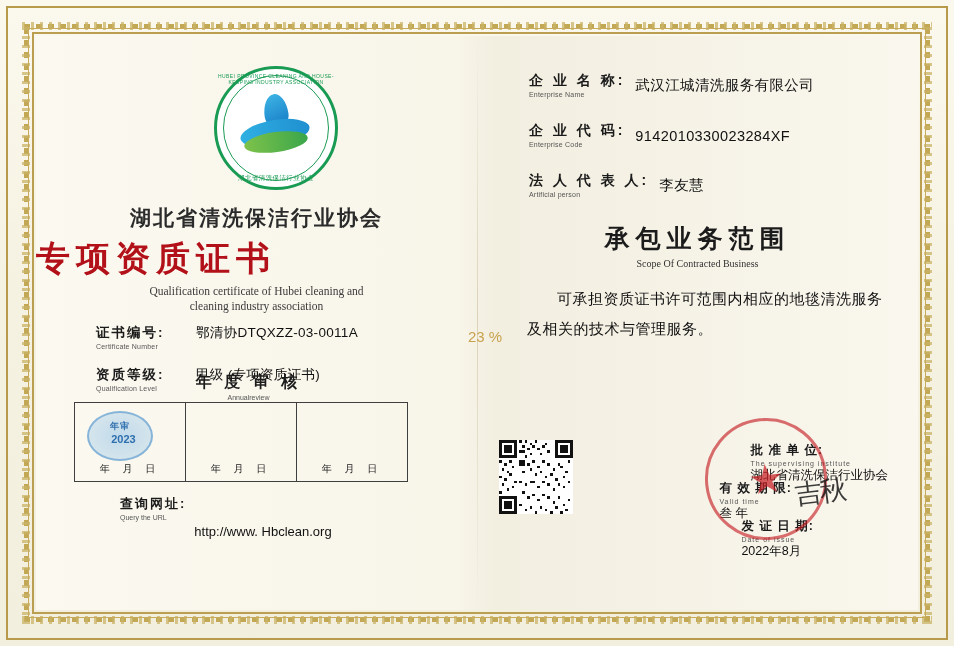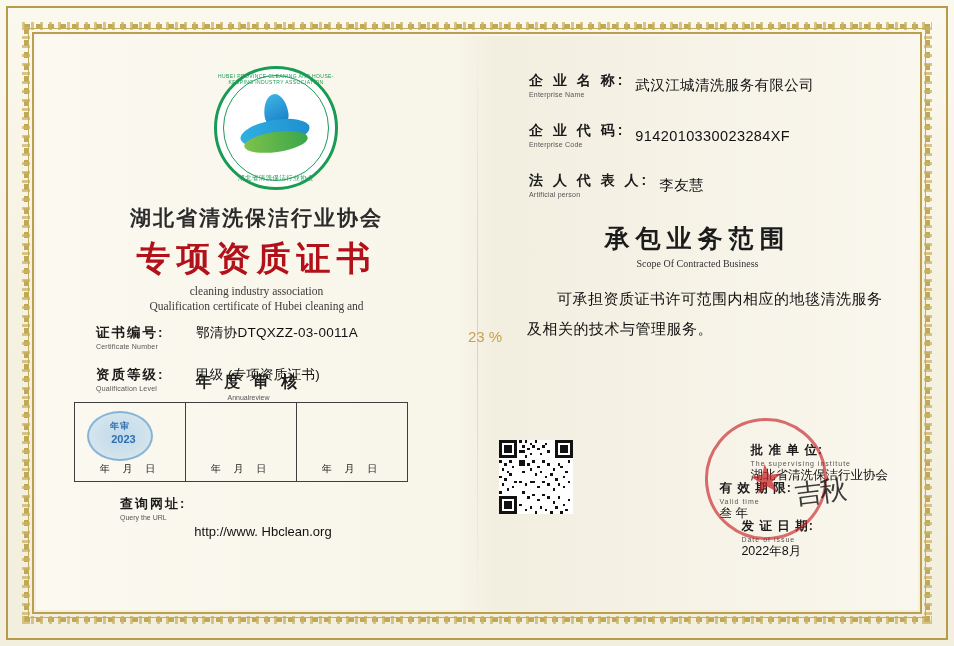--- a/index.html
+++ b/index.html
@@ -106,21 +106,21 @@
     position:absolute;left:6px;top:38px;width:64px;height:20px;
     border-radius:50%;
     background:linear-gradient(90deg,#7ec24a,#3aa64a);
     transform:rotate(-8deg);
   }
   .assoc-name{
     position:absolute;left:0;right:0;top:168px;text-align:center;
     font-size:21px;font-weight:bold;color:#2b2b2b;letter-spacing:2px;
   }
   .cert-title{
-    position:absolute;left:0;right:0;top:200px;text-align:center;
+    position:absolute;left:0;right:0;top:200px;text-align:left;
     font-size:34px;font-weight:bold;color:#b3111a;letter-spacing:6px;
     font-family:"Liberation Serif",serif;
   }
   .cert-title-en{
     position:absolute;left:0;right:0;top:248px;text-align:center;
     font-size:11.5px;color:#3a3a3a;line-height:15px;
     font-family:"Liberation Serif",serif;
   }
   .field{
     position:absolute;font-size:13px;color:#222;
@@ -247,22 +247,22 @@
           <div class="drop"></div>
           <div class="swoosh1"></div>
           <div class="swoosh2"></div>
         </div>
         <div class="logo-text-bottom">湖北省清洗保洁行业协会</div>
       </div>
 
       <div class="assoc-name">湖北省清洗保洁行业协会</div>
       <div class="cert-title">专项资质证书</div>
       <div class="cert-title-en">
+        <div>Qualification certificate of Hubei cleaning and</div>
         <div>cleaning industry association</div>
-        <div>Qualification certificate of Hubei cleaning and</div>
       </div>
 
       <div class="field" style="left:60px;top:288px;">
         <div class="row">
           <div class="labelbox">
             <span class="label">证书编号:</span>
             <span class="label-en">Certificate Number</span>
           </div>
           <div class="value">鄂清协DTQXZZ-03-0011A</div>
         </div>

